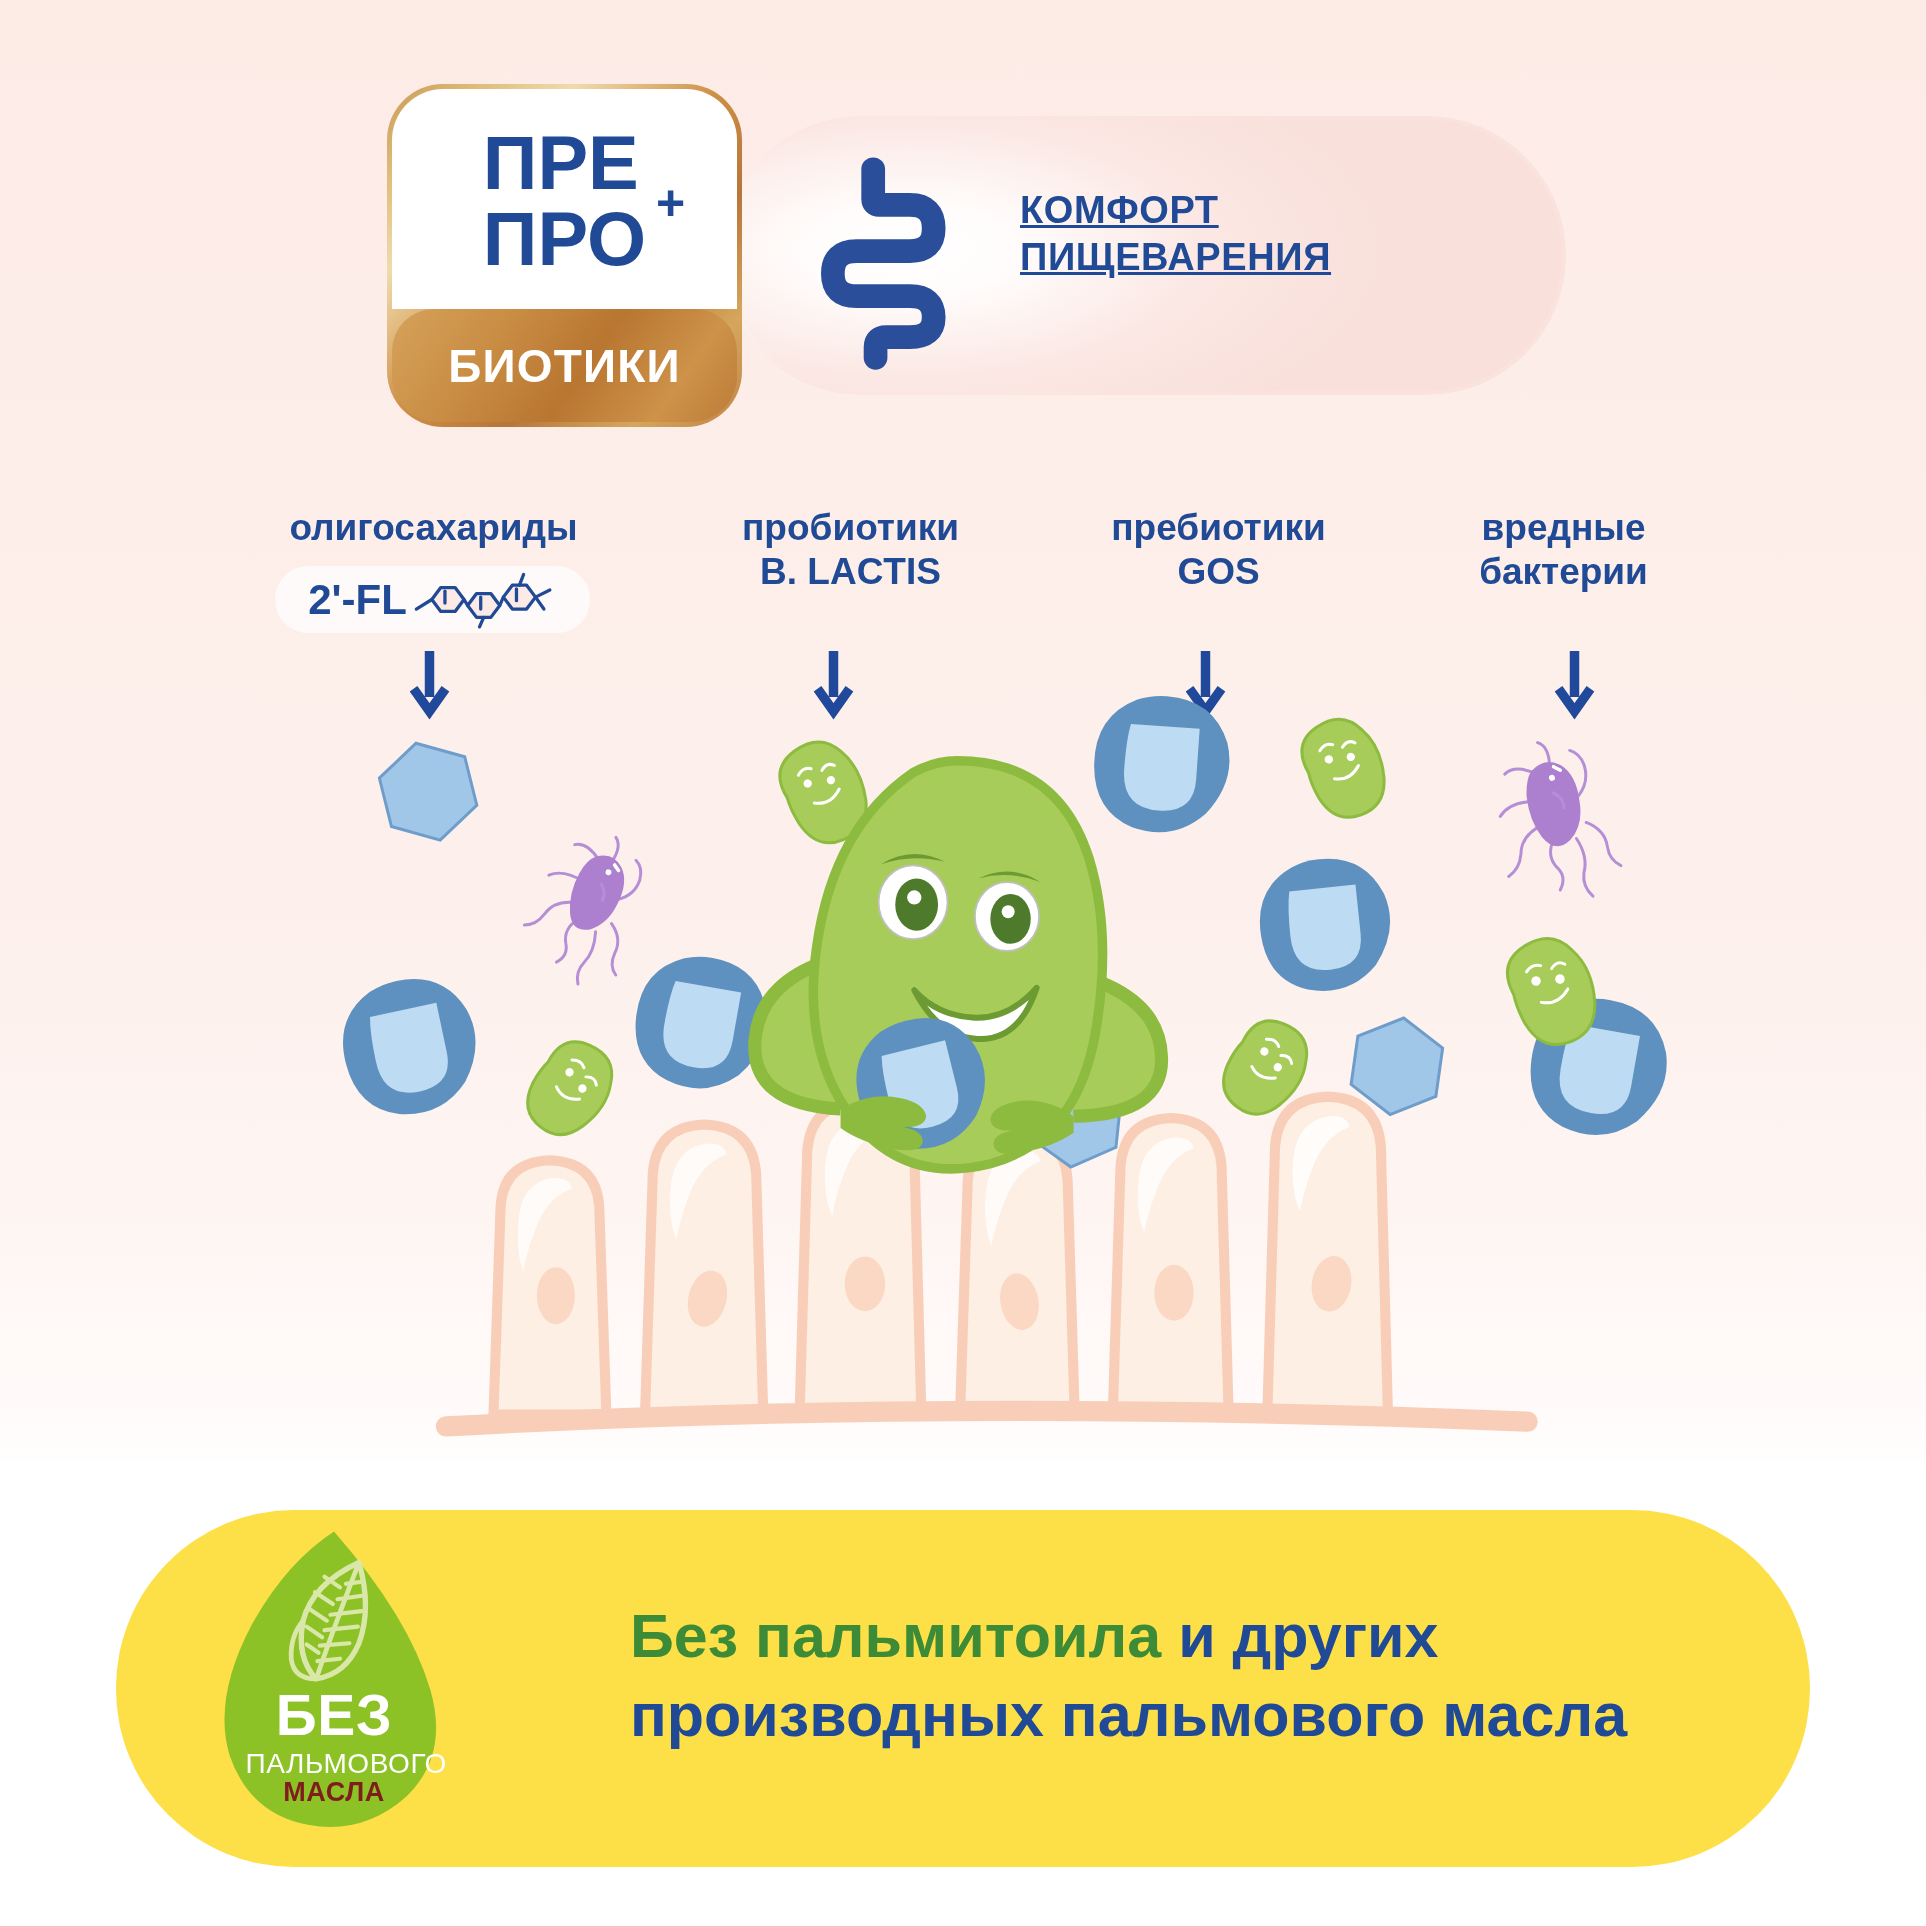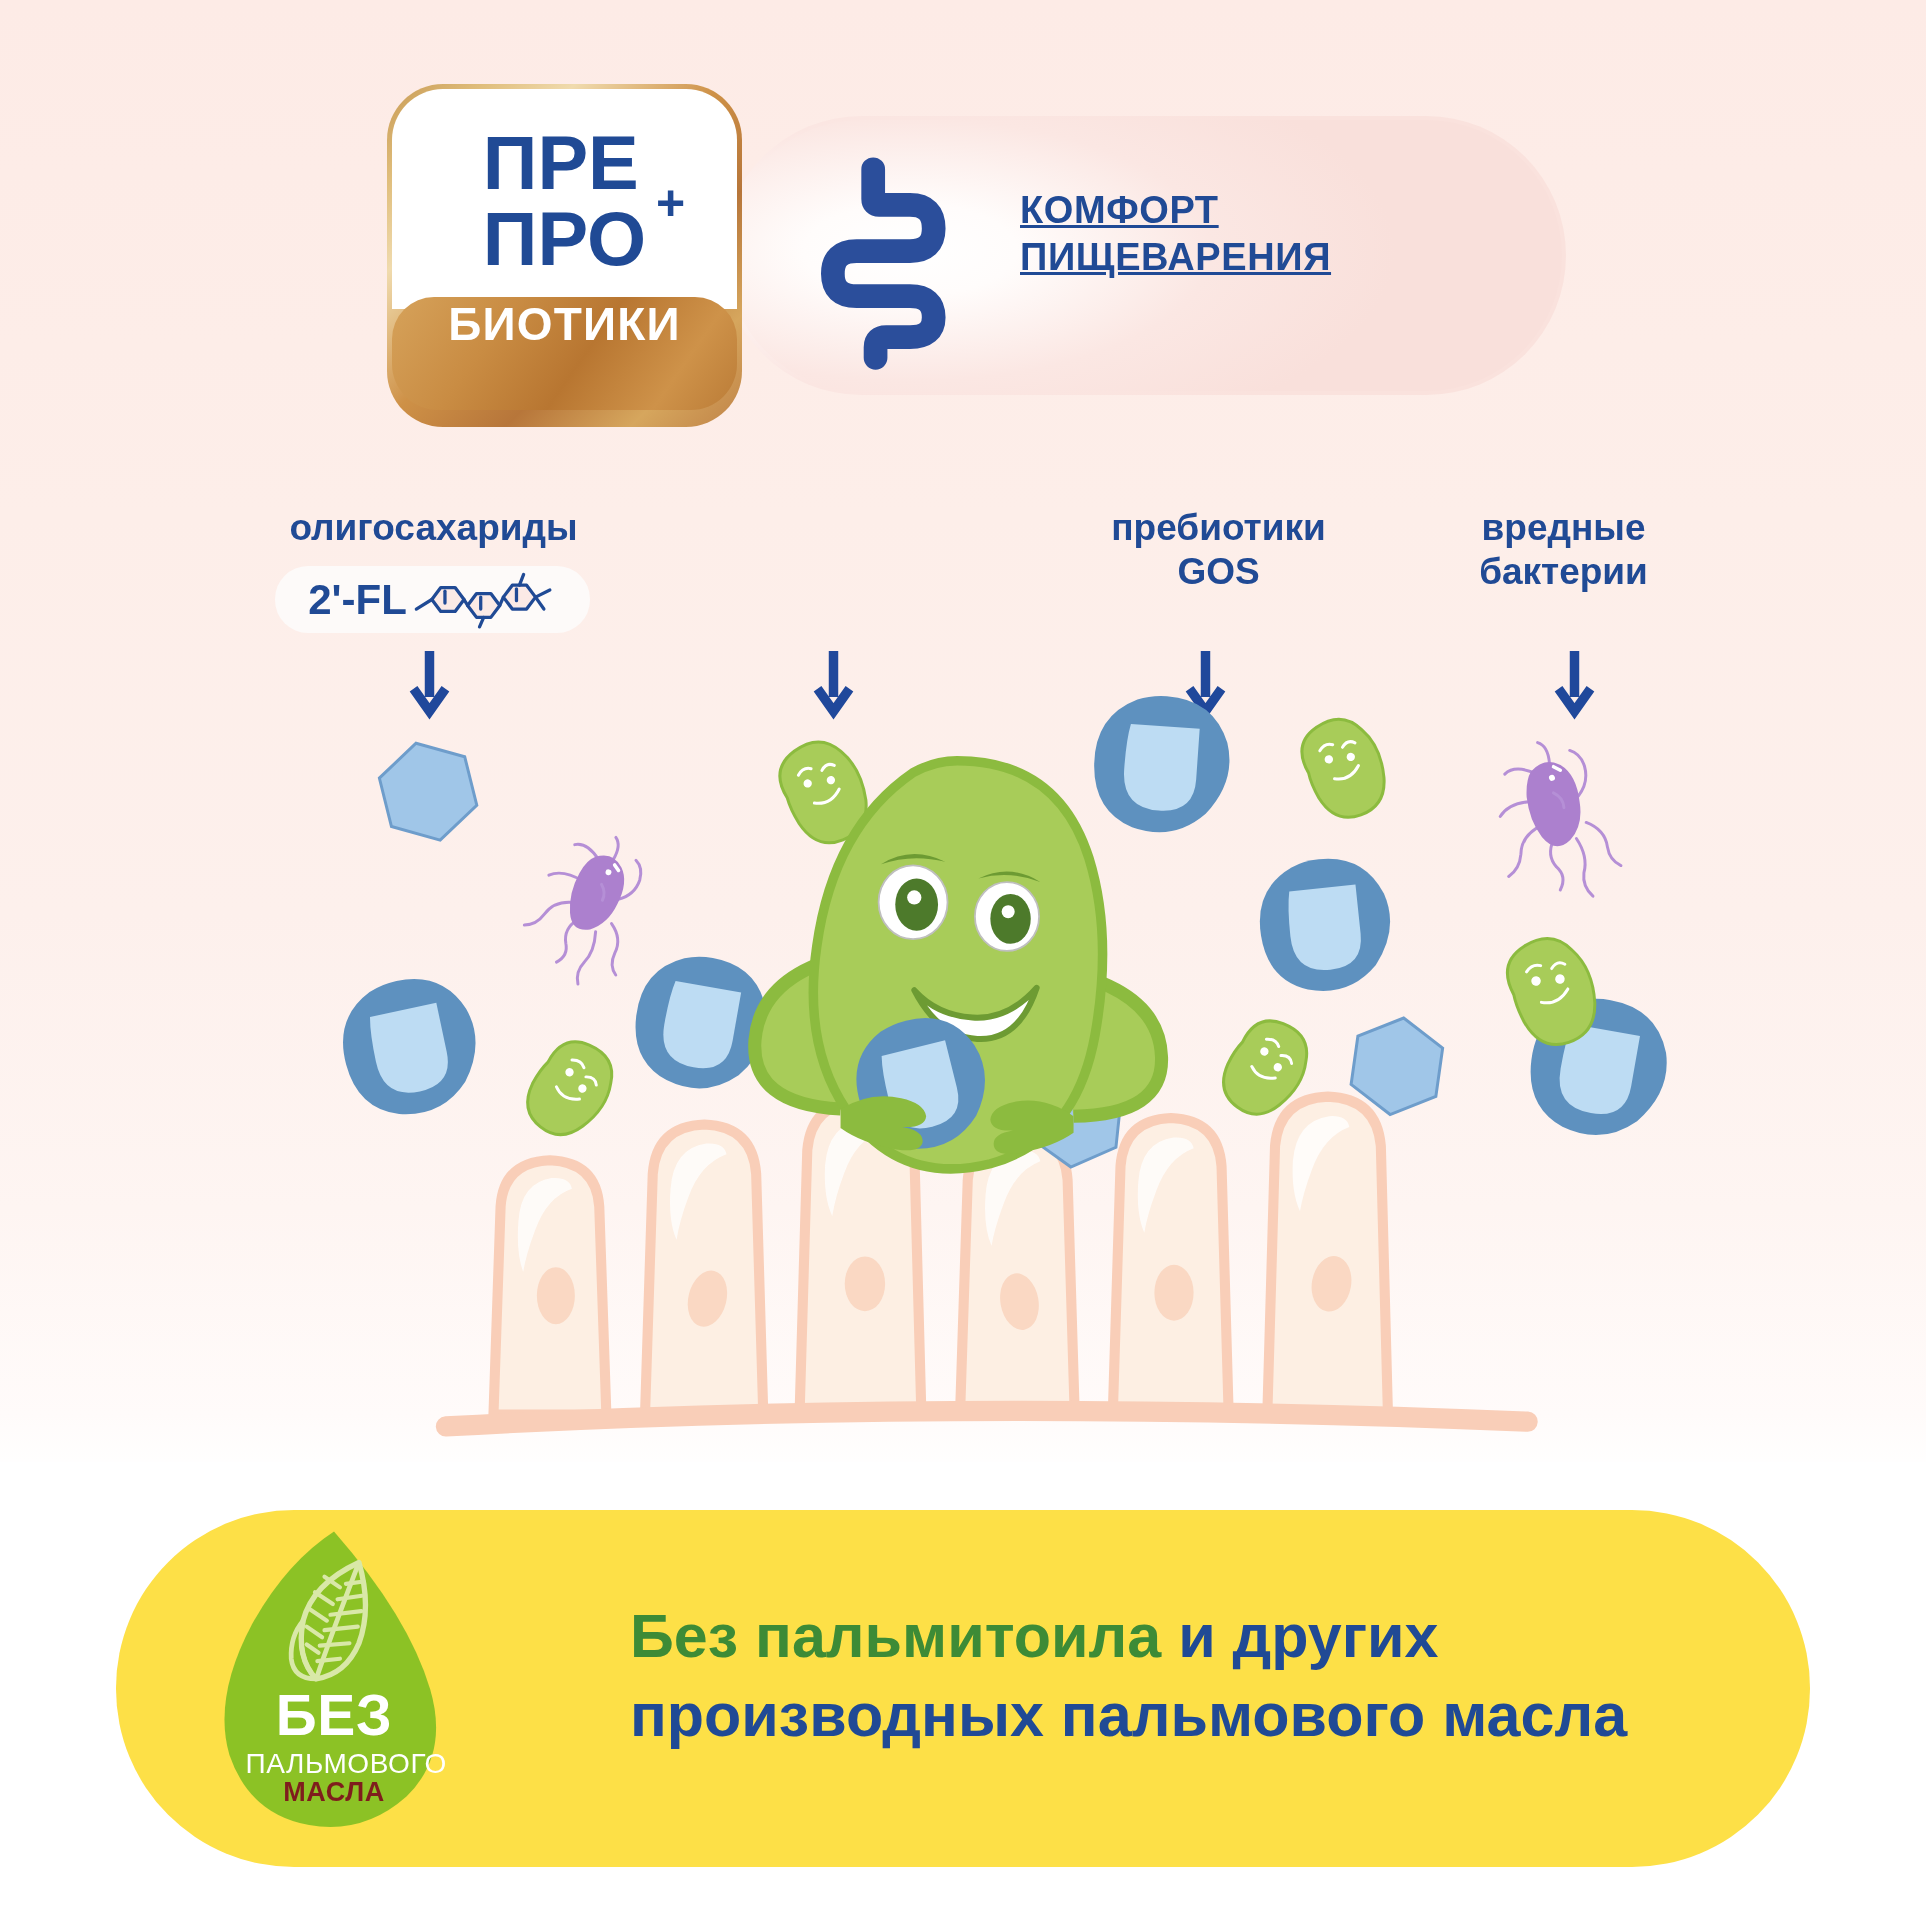--- a/index.html
+++ b/index.html
@@ -67,24 +67,24 @@
     background:#FFFFFF;border-radius:51px 51px 0 0;
   }
   .prepro-words{
     color:#204A95;font-weight:bold;font-size:76px;line-height:1.0;
     text-align:left;letter-spacing:0px;position:relative;padding-top:4.8px;
   }
   .prepro-plus{
     position:absolute;right:-39px;top:57px;font-size:50px;font-weight:bold;color:#204A95;
   }
   .prepro-bottom{
-    position:absolute;left:0;bottom:12px;width:345px;height:113px;
+    position:absolute;left:0;bottom:0;width:345px;height:113px;
     border-radius:42px 42px 46px 46px;
     background:linear-gradient(125deg,#D6A25A 0%,#C98C43 30%,#B87631 55%,#CE9249 80%,#BB7C37 100%);
-    display:flex;justify-content:center;
+    display:flex;align-items:center;justify-content:center;
   }
   .prepro-bottom span{
     color:#FFFFFF;font-weight:bold;font-size:46px;letter-spacing:1.2px;
   }
 
   
   .col-label{
     position:absolute;text-align:center;color:#204A95;
     font-weight:bold;font-size:37px;line-height:1.18;letter-spacing:0px;
   }
@@ -184,20 +184,24 @@
         <path d="M187 22 L194 4"></path>
         <path d="M214 42 L238 30"></path>
         <path d="M214 42 L228 62"></path>
         <path d="M62 32 L62 52"></path>
         <path d="M122 42 L122 62"></path>
         <path d="M182 28 L182 48"></path>
       </g>
     </svg>
   </div>
 
+  <div class="col-label" style="left:666px;top:506px;width:369px;">
+    <div>пробиотики</div>
+    <div>B. LACTIS</div>
+  </div>
 
   <div class="col-label" style="left:1034px;top:506px;width:369px;">
     <div>пребиотики</div>
     <div>GOS</div>
   </div>
 
   <div class="col-label" style="left:1397px;top:506px;width:333px;">
     <div>вредные</div>
     <div>бактерии</div>
   </div>

